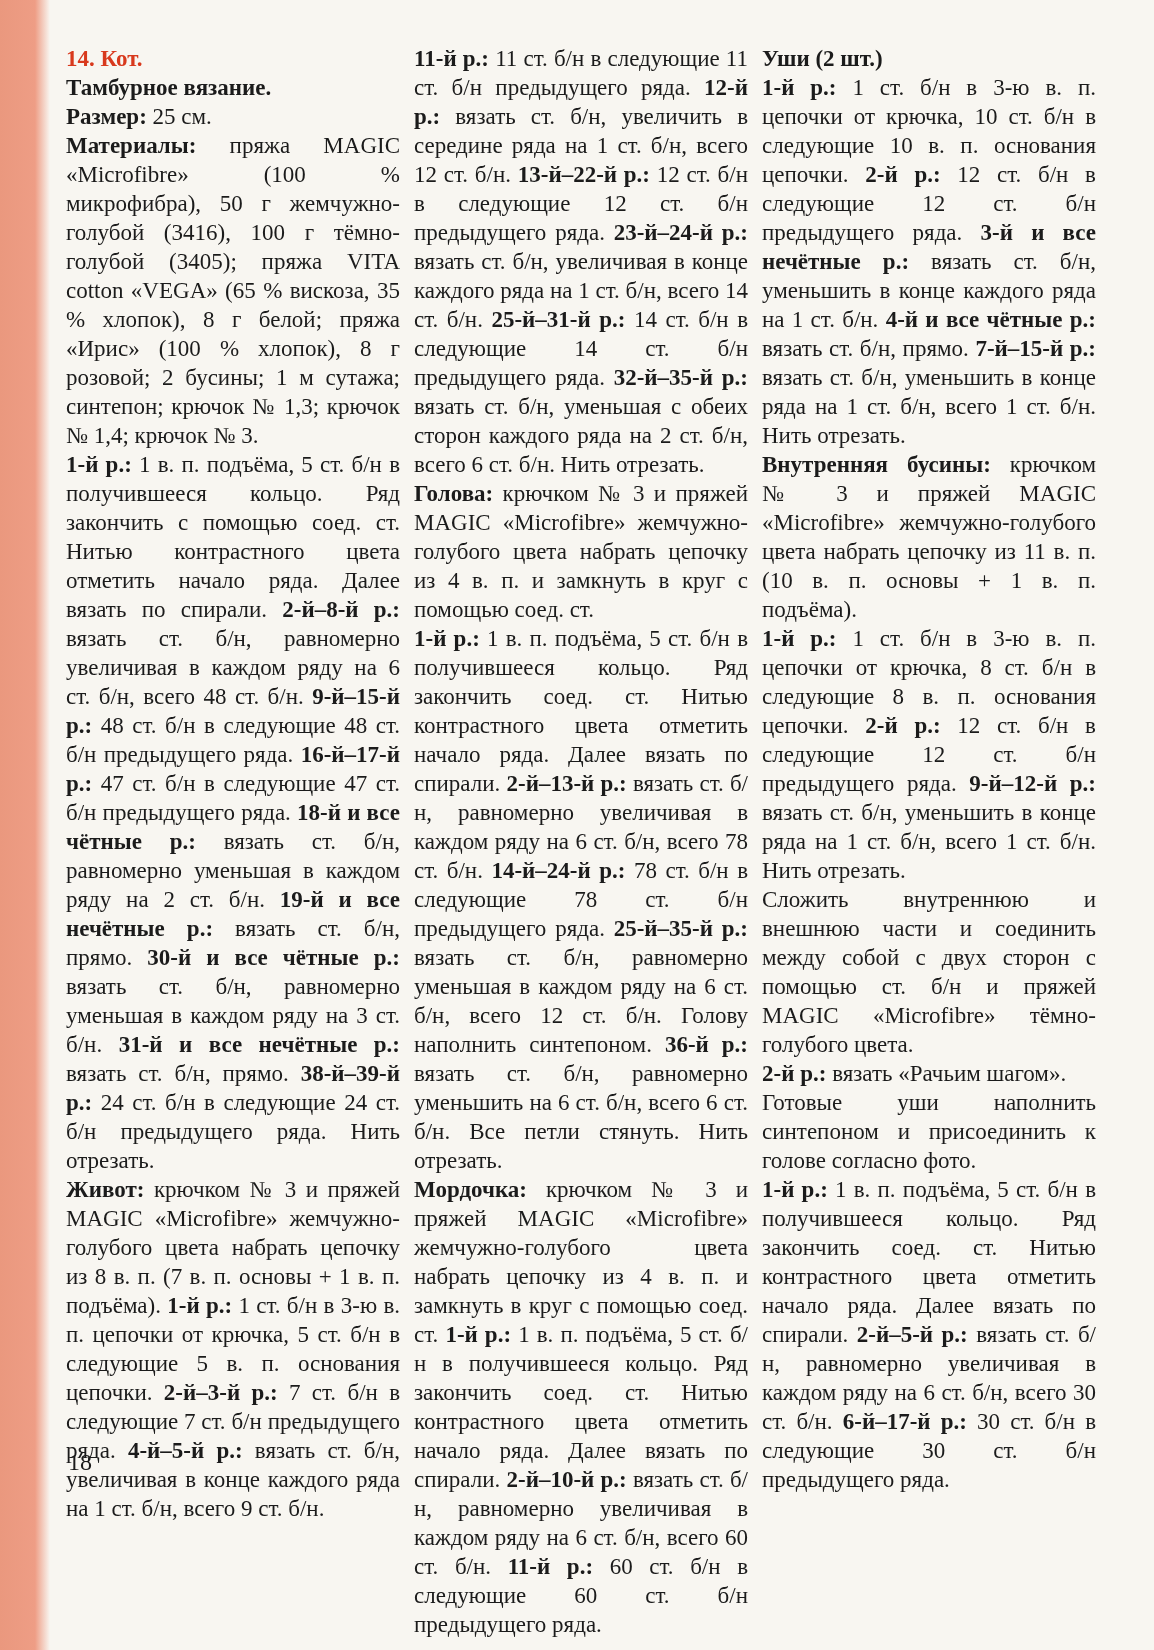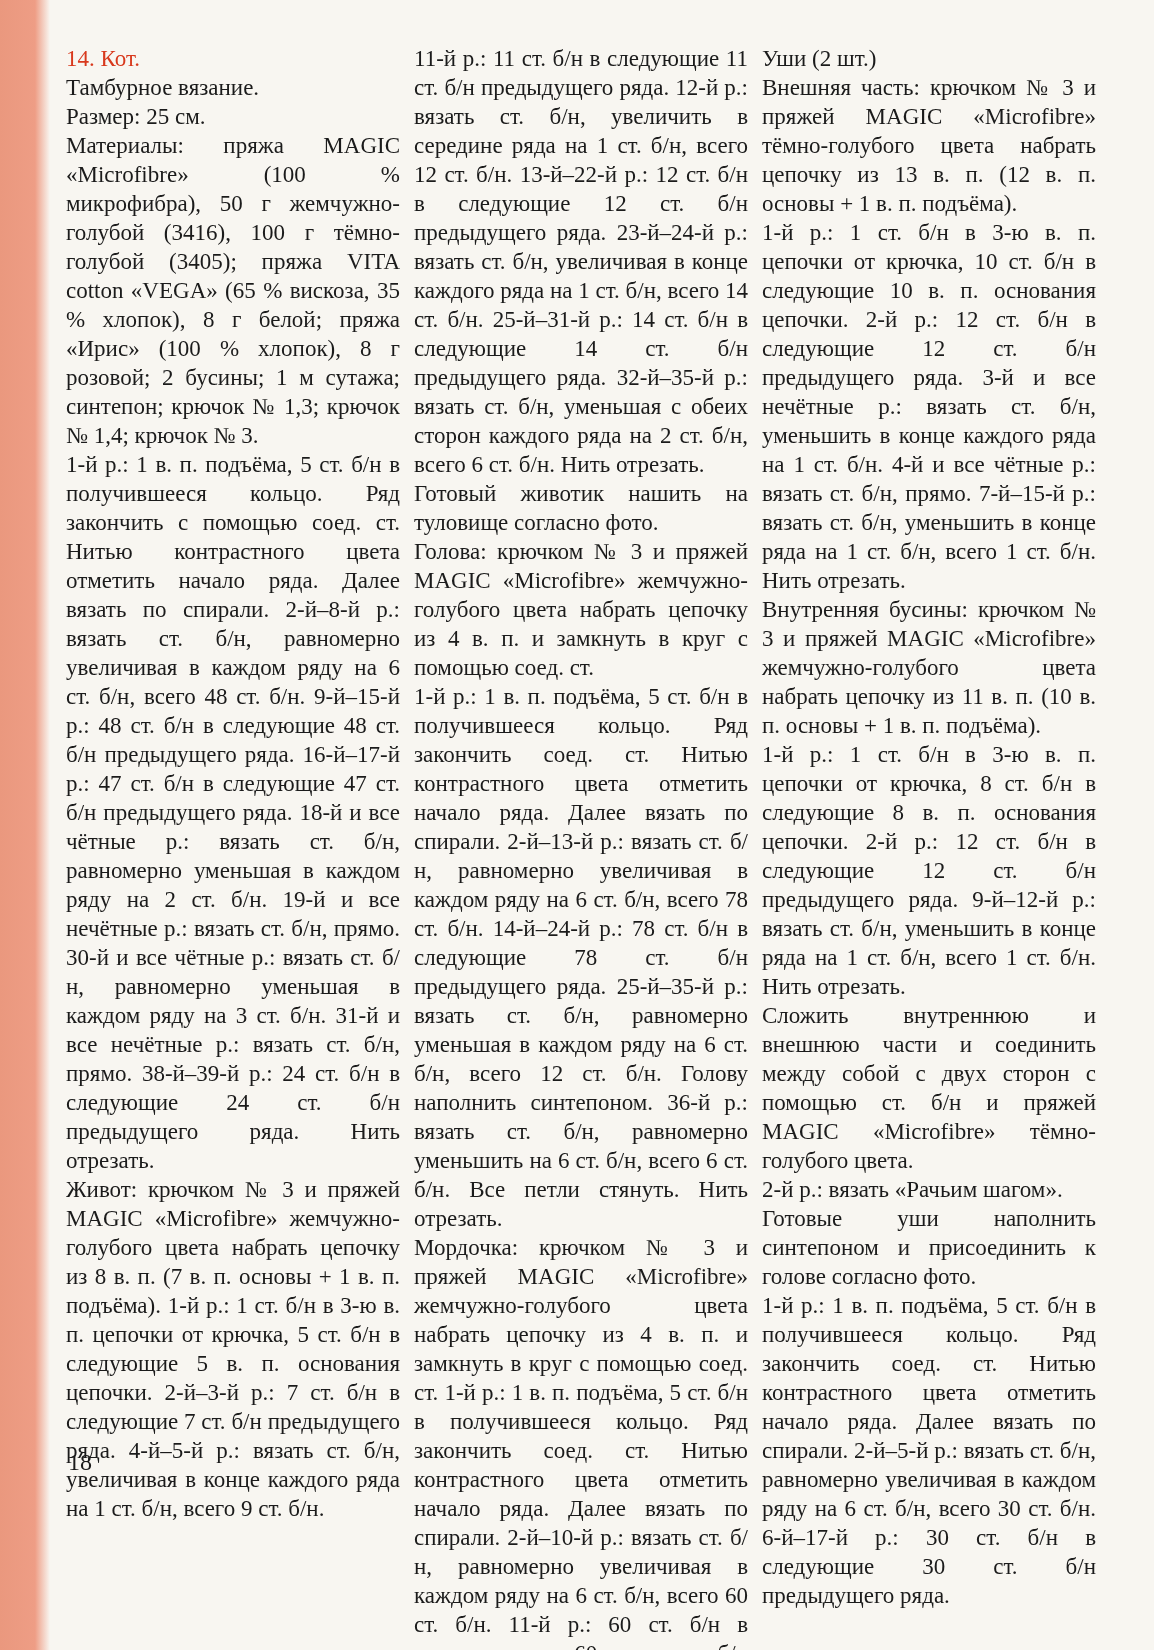--- a/index.html
+++ b/index.html
@@ -26,21 +26,21 @@
     font-size:23px;
     line-height:29px;
     text-align:justify;
     hyphens:auto;
   }
   .col p.title {
     color:#d8391d;
     font-weight:bold;
     text-align:left;
   }
-  .col p .b { font-weight:normal; }
+  .col p .b { font-weight:bold; }
   .page-number {
     position:absolute; left:68px; top:1448px;
     font-size:24px; line-height:29px;
   }
 </style>
 </head>
 <body>
 
 <div class="page">
   <div class="spine"></div>
@@ -48,28 +48,26 @@
     <div class="col">
         <p class="title"><span class="b">14. Кот.</span></p>
         <p><span class="b">Тамбурное вязание.</span></p>
         <p><span class="b">Размер:</span><span> 25 см.</span></p>
         <p><span class="b">Материалы:</span><span> пряжа MAGIC «Microfibre» (100 % микрофибра), 50 г жемчужно-голубой (3416), 100 г тёмно-голубой (3405); пряжа VITA cotton «VEGA» (65 % вискоза, 35 % хлопок), 8 г белой; пряжа «Ирис» (100 % хлопок), 8 г розовой; 2 бусины; 1 м сутажа; синтепон; крючок № 1,3; крючок № 1,4; крючок № 3.</span></p>
         <p><span class="b">1-й р.:</span><span> 1 в. п. подъёма, 5 ст. б/н в получившееся кольцо. Ряд закончить с помощью соед. ст. Нитью контрастного цвета отметить начало ряда. Далее вязать по спирали. </span><span class="b">2-й–8-й р.:</span><span> вязать ст. б/н, равномерно увеличивая в каждом ряду на 6 ст. б/н, всего 48 ст. б/н. </span><span class="b">9-й–15-й р.:</span><span> 48 ст. б/н в следующие 48 ст. б/н предыдущего ряда. </span><span class="b">16-й–17-й р.:</span><span> 47 ст. б/н в следующие 47 ст. б/н предыдущего ряда. </span><span class="b">18-й и все чётные р.:</span><span> вязать ст. б/н, равномерно уменьшая в каждом ряду на 2 ст. б/н. </span><span class="b">19-й и все нечётные р.:</span><span> вязать ст. б/н, прямо. </span><span class="b">30-й и все чётные р.:</span><span> вязать ст. б/н, равномерно уменьшая в каждом ряду на 3 ст. б/н. </span><span class="b">31-й и все нечётные р.:</span><span> вязать ст. б/н, прямо. </span><span class="b">38-й–39-й р.:</span><span> 24 ст. б/н в следующие 24 ст. б/н предыдущего ряда. Нить отрезать.</span></p>
         <p><span class="b">Живот:</span><span> крючком № 3 и пряжей MAGIC «Microfibre» жемчужно-голубого цвета набрать цепочку из 8 в. п. (7 в. п. основы + 1 в. п. подъёма). </span><span class="b">1-й р.:</span><span> 1 ст. б/н в 3-ю в. п. цепочки от крючка, 5 ст. б/н в следующие 5 в. п. основания цепочки. </span><span class="b">2-й–3-й р.:</span><span> 7 ст. б/н в следующие 7 ст. б/н предыдущего ряда. </span><span class="b">4-й–5-й р.:</span><span> вязать ст. б/н, увеличивая в конце каждого ряда на 1 ст. б/н, всего 9 ст. б/н. </span></p>
       </div>
     <div class="col">
         <p><span class="b">11-й р.:</span><span> 11 ст. б/н в следующие 11 ст. б/н предыдущего ряда. </span><span class="b">12-й р.:</span><span> вязать ст. б/н, увеличить в середине ряда на 1 ст. б/н, всего 12 ст. б/н. </span><span class="b">13-й–22-й р.:</span><span> 12 ст. б/н в следующие 12 ст. б/н предыдущего ряда. </span><span class="b">23-й–24-й р.:</span><span> вязать ст. б/н, увеличивая в конце каждого ряда на 1 ст. б/н, всего 14 ст. б/н. </span><span class="b">25-й–31-й р.:</span><span> 14 ст. б/н в следующие 14 ст. б/н предыдущего ряда. </span><span class="b">32-й–35-й р.:</span><span> вязать ст. б/н, уменьшая с обеих сторон каждого ряда на 2 ст. б/н, всего 6 ст. б/н. Нить отрезать.</span></p>
-        <p><span>Готовый животик нашить на туловище согласно фото.</span></p>
         <p><span class="b">Голова:</span><span> крючком № 3 и пряжей MAGIC «Microfibre» жемчужно-голубого цвета набрать цепочку из 4 в. п. и замкнуть в круг с помощью соед. ст.</span></p>
         <p><span class="b">1-й р.:</span><span> 1 в. п. подъёма, 5 ст. б/н в получившееся кольцо. Ряд закончить соед. ст. Нитью контрастного цвета отметить начало ряда. Далее вязать по спирали. </span><span class="b">2-й–13-й р.:</span><span> вязать ст. б/н, равномерно увеличивая в каждом ряду на 6 ст. б/н, всего 78 ст. б/н. </span><span class="b">14-й–24-й р.:</span><span> 78 ст. б/н в следующие 78 ст. б/н предыдущего ряда. </span><span class="b">25-й–35-й р.:</span><span> вязать ст. б/н, равномерно уменьшая в каждом ряду на 6 ст. б/н, всего 12 ст. б/н. Голову наполнить синтепоном. </span><span class="b">36-й р.:</span><span> вязать ст. б/н, равномерно уменьшить на 6 ст. б/н, всего 6 ст. б/н. Все петли стянуть. Нить отрезать.</span></p>
         <p><span class="b">Мордочка:</span><span> крючком № 3 и пряжей MAGIC «Microfibre» жемчужно-голубого цвета набрать цепочку из 4 в. п. и замкнуть в круг с помощью соед. ст. </span><span class="b">1-й р.:</span><span> 1 в. п. подъёма, 5 ст. б/н в получившееся кольцо. Ряд закончить соед. ст. Нитью контрастного цвета отметить начало ряда. Далее вязать по спирали. </span><span class="b">2-й–10-й р.:</span><span> вязать ст. б/н, равномерно увеличивая в каждом ряду на 6 ст. б/н, всего 60 ст. б/н. </span><span class="b">11-й р.:</span><span> 60 ст. б/н в следующие 60 ст. б/н предыдущего ряда. </span></p>
       </div>
     <div class="col">
         <p><span class="b">Уши (2 шт.)</span></p>
-        <p><span class="b">Внешняя часть:</span><span> крючком № 3 и пряжей MAGIC «Microfibre» тёмно-голубого цвета набрать цепочку из 13 в. п. (12 в. п. основы + 1 в. п. подъёма).</span></p>
         <p><span class="b">1-й р.:</span><span> 1 ст. б/н в 3-ю в. п. цепочки от крючка, 10 ст. б/н в следующие 10 в. п. основания цепочки. </span><span class="b">2-й р.:</span><span> 12 ст. б/н в следующие 12 ст. б/н предыдущего ряда. </span><span class="b">3-й и все нечётные р.:</span><span> вязать ст. б/н, уменьшить в конце каждого ряда на 1 ст. б/н. </span><span class="b">4-й и все чётные р.:</span><span> вязать ст. б/н, прямо. </span><span class="b">7-й–15-й р.:</span><span> вязать ст. б/н, уменьшить в конце ряда на 1 ст. б/н, всего 1 ст. б/н. Нить отрезать.</span></p>
         <p><span class="b">Внутренняя бусины:</span><span> крючком № 3 и пряжей MAGIC «Microfibre» жемчужно-голубого цвета набрать цепочку из 11 в. п. (10 в. п. основы + 1 в. п. подъёма).</span></p>
         <p><span class="b">1-й р.:</span><span> 1 ст. б/н в 3-ю в. п. цепочки от крючка, 8 ст. б/н в следующие 8 в. п. основания цепочки. </span><span class="b">2-й р.:</span><span> 12 ст. б/н в следующие 12 ст. б/н предыдущего ряда. </span><span class="b">9-й–12-й р.:</span><span> вязать ст. б/н, уменьшить в конце ряда на 1 ст. б/н, всего 1 ст. б/н. Нить отрезать.</span></p>
         <p><span>Сложить внутреннюю и внешнюю части и соединить между собой с двух сторон с помощью ст. б/н и пряжей MAGIC «Microfibre» тёмно-голубого цвета.</span></p>
         <p><span class="b">2-й р.:</span><span> вязать «Рачьим шагом».</span></p>
         <p><span>Готовые уши наполнить синтепоном и присоединить к голове согласно фото.</span></p>
         <p><span class="b">1-й р.:</span><span> 1 в. п. подъёма, 5 ст. б/н в получившееся кольцо. Ряд закончить соед. ст. Нитью контрастного цвета отметить начало ряда. Далее вязать по спирали. </span><span class="b">2-й–5-й р.:</span><span> вязать ст. б/н, равномерно увеличивая в каждом ряду на 6 ст. б/н, всего 30 ст. б/н. </span><span class="b">6-й–17-й р.:</span><span> 30 ст. б/н в следующие 30 ст. б/н предыдущего ряда. </span></p>
       </div>
   </div>
   <div class="page-number">18</div>

